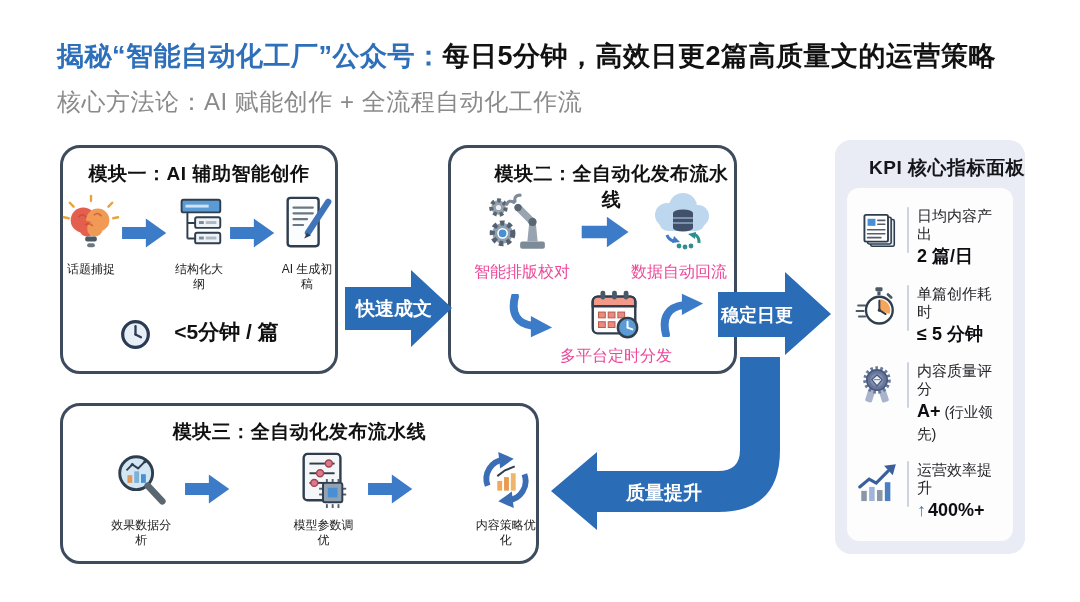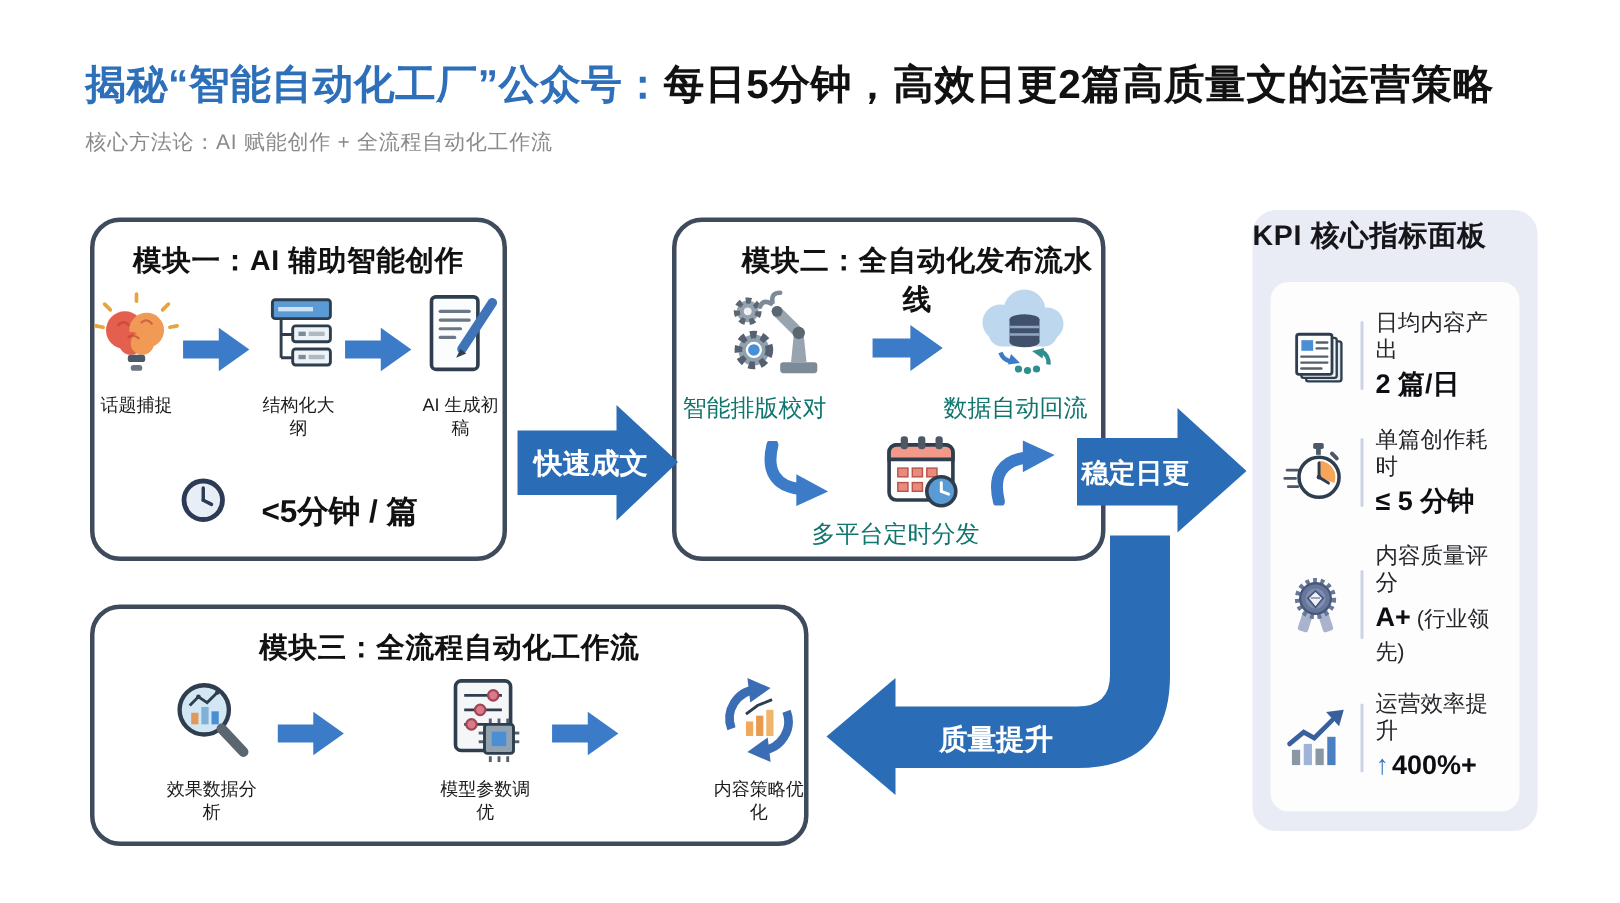--- a/index.html
+++ b/index.html
@@ -6,52 +6,52 @@
   body { background:#fff; }
   .canvas {
     position:relative; width:1080px; height:602px; background:#ffffff;
     font-family:"Liberation Sans","DejaVu Sans",sans-serif; overflow:hidden; color:#111;
   }
   
   .header { position:absolute; left:57px; top:38px; }
   .title { font-size:27px; font-weight:bold; letter-spacing:.5px; white-space:nowrap; }
   .title .hl { color:#2e6fba;text-align:right; }
   .title .rest { color:#111; }
-  .subtitle { margin-top:12px; font-size:14px; color:#8a8a8a; letter-spacing:.5px; }
+  .subtitle { margin-top:12px; font-size:24px; color:#8a8a8a; letter-spacing:.5px; }
 
   
   .module { position:absolute; background:#fff; border:3px solid #3d4b5c; border-radius:20px; }
   .module-title { text-align:center; margin-top:13px; font-size:19px; font-weight:bold; color:#111; letter-spacing:.5px; }
   #module1 { left:60px; top:145px; width:278px; height:229px; }
   #module2 { left:448px; top:145px; width:289px; height:229px;padding-left:38px; }
   #module3 { left:60px; top:403px; width:479px; height:161px; }
 
   .flow-row { position:absolute; left:0; right:0; display:flex; justify-content:center; align-items:flex-start; }
   #module1 .flow-row { top:46px; gap:2px; }
   .flow-step { width:88px; text-align:center; }
   .flow-step .lbl { font-size:12px; color:#1c1c1c; margin-top:4px; line-height:1.25; }
   .mini-arrow { margin-top:22px; flex:none; }
 
-  .metric-row { position:absolute; left:0; right:0; bottom:16px; display:flex; justify-content:center; align-items:flex-end; gap:22px; }
+  .metric-row { position:absolute; left:0; right:0; bottom:16px; display:flex; justify-content:center; align-items:flex-start; gap:22px; }
   .metric-text { font-size:21px; font-weight:bold; color:#111; }
 
   
   .abs { position:absolute; }
-  .m2lbl { font-size:16px; color:#0f766e; }
+  .m2lbl { font-size:16px; color:#ec4899; text-align:center; }
 
   
   #module3 .flow-row { top:44px; gap:14px; }
   #module3 .flow-step { width:128px;padding-left:48px; }
 
   
   #kpi { position:absolute; left:835px; top:140px; width:190px; height:414px; background:#e9ebf5; border-radius:16px; }
-  .kpi-title { text-align:left; margin-top:4px; font-size:19px; font-weight:bold; color:#15151a; letter-spacing:.5px; }
+  .kpi-title { text-align:right; margin-top:15px; font-size:19px; font-weight:bold; color:#15151a; letter-spacing:.5px; }
   .kpi-card { position:absolute; left:12px; right:12px; top:48px; bottom:13px; background:#fdfdfe; border-radius:12px;
               display:flex; flex-direction:column; justify-content:space-evenly; padding:2px 8px; }
-  .kpi-row { display:flex; align-items:center; gap:8px; }
+  .kpi-row { display:flex; gap:8px; }
   .kpi-icon { flex:none; width:44px; display:flex; justify-content:center; }
   .kpi-div { flex:none; width:2px; height:46px; background:#ccd3e2; border-radius:1px; }
   .kpi-texts { line-height:1.2; }
   .kpi-label { font-size:15px; color:#26262b; }
   .kpi-value { font-size:18px; font-weight:bold; color:#0d0d12; margin-top:3px; }
   .kpi-value .suffix { font-size:14.5px; font-weight:normal; color:#26262b; }
   .kpi-value .up { color:#3a7bc0; margin-right:2px; }
 
   
   .overlay { position:absolute; inset:0; z-index:5; pointer-events:none; }
@@ -218,21 +218,21 @@
     <span class="abs" style="left:206px; top:143px;">
       <svg width="48" height="46" viewBox="0 0 54 52">
         <path d="M10,49 C5,29 13,18 30,16" fill="none" stroke="#3c7bc8" stroke-width="9" stroke-linecap="round"></path>
         <polygon points="28,3 52,14 28,27" fill="#3c7bc8"></polygon>
       </svg>
     </span>
     <div class="abs m2lbl" style="left:90px; top:198px; width:150px;">多平台定时分发</div>
   </div>
 
   <div class="module" id="module3">
-    <div class="module-title">模块三：全流程自动化工作流</div>
+    <div class="module-title">模块三：全自动化发布流水线</div>
     <div class="flow-row">
       <div class="flow-step">
         <span>
           <svg width="58" height="60" viewBox="0 0 60 62">
             <circle cx="25" cy="24" r="17" fill="#d3e6f4" stroke="#2f3e4e" stroke-width="3"></circle>
             <rect x="16" y="26" width="5" height="8" fill="#e0995a"></rect>
             <rect x="23" y="22" width="5" height="12" fill="#7fb0d8"></rect>
             <rect x="30" y="25" width="5" height="9" fill="#4a8fd3"></rect>
             <polyline points="15,21 21,15 27,19 34,12" fill="none" stroke="#2f3e4e" stroke-width="2"></polyline>
             <circle cx="21" cy="15" r="1.6" fill="#2f3e4e"></circle>

